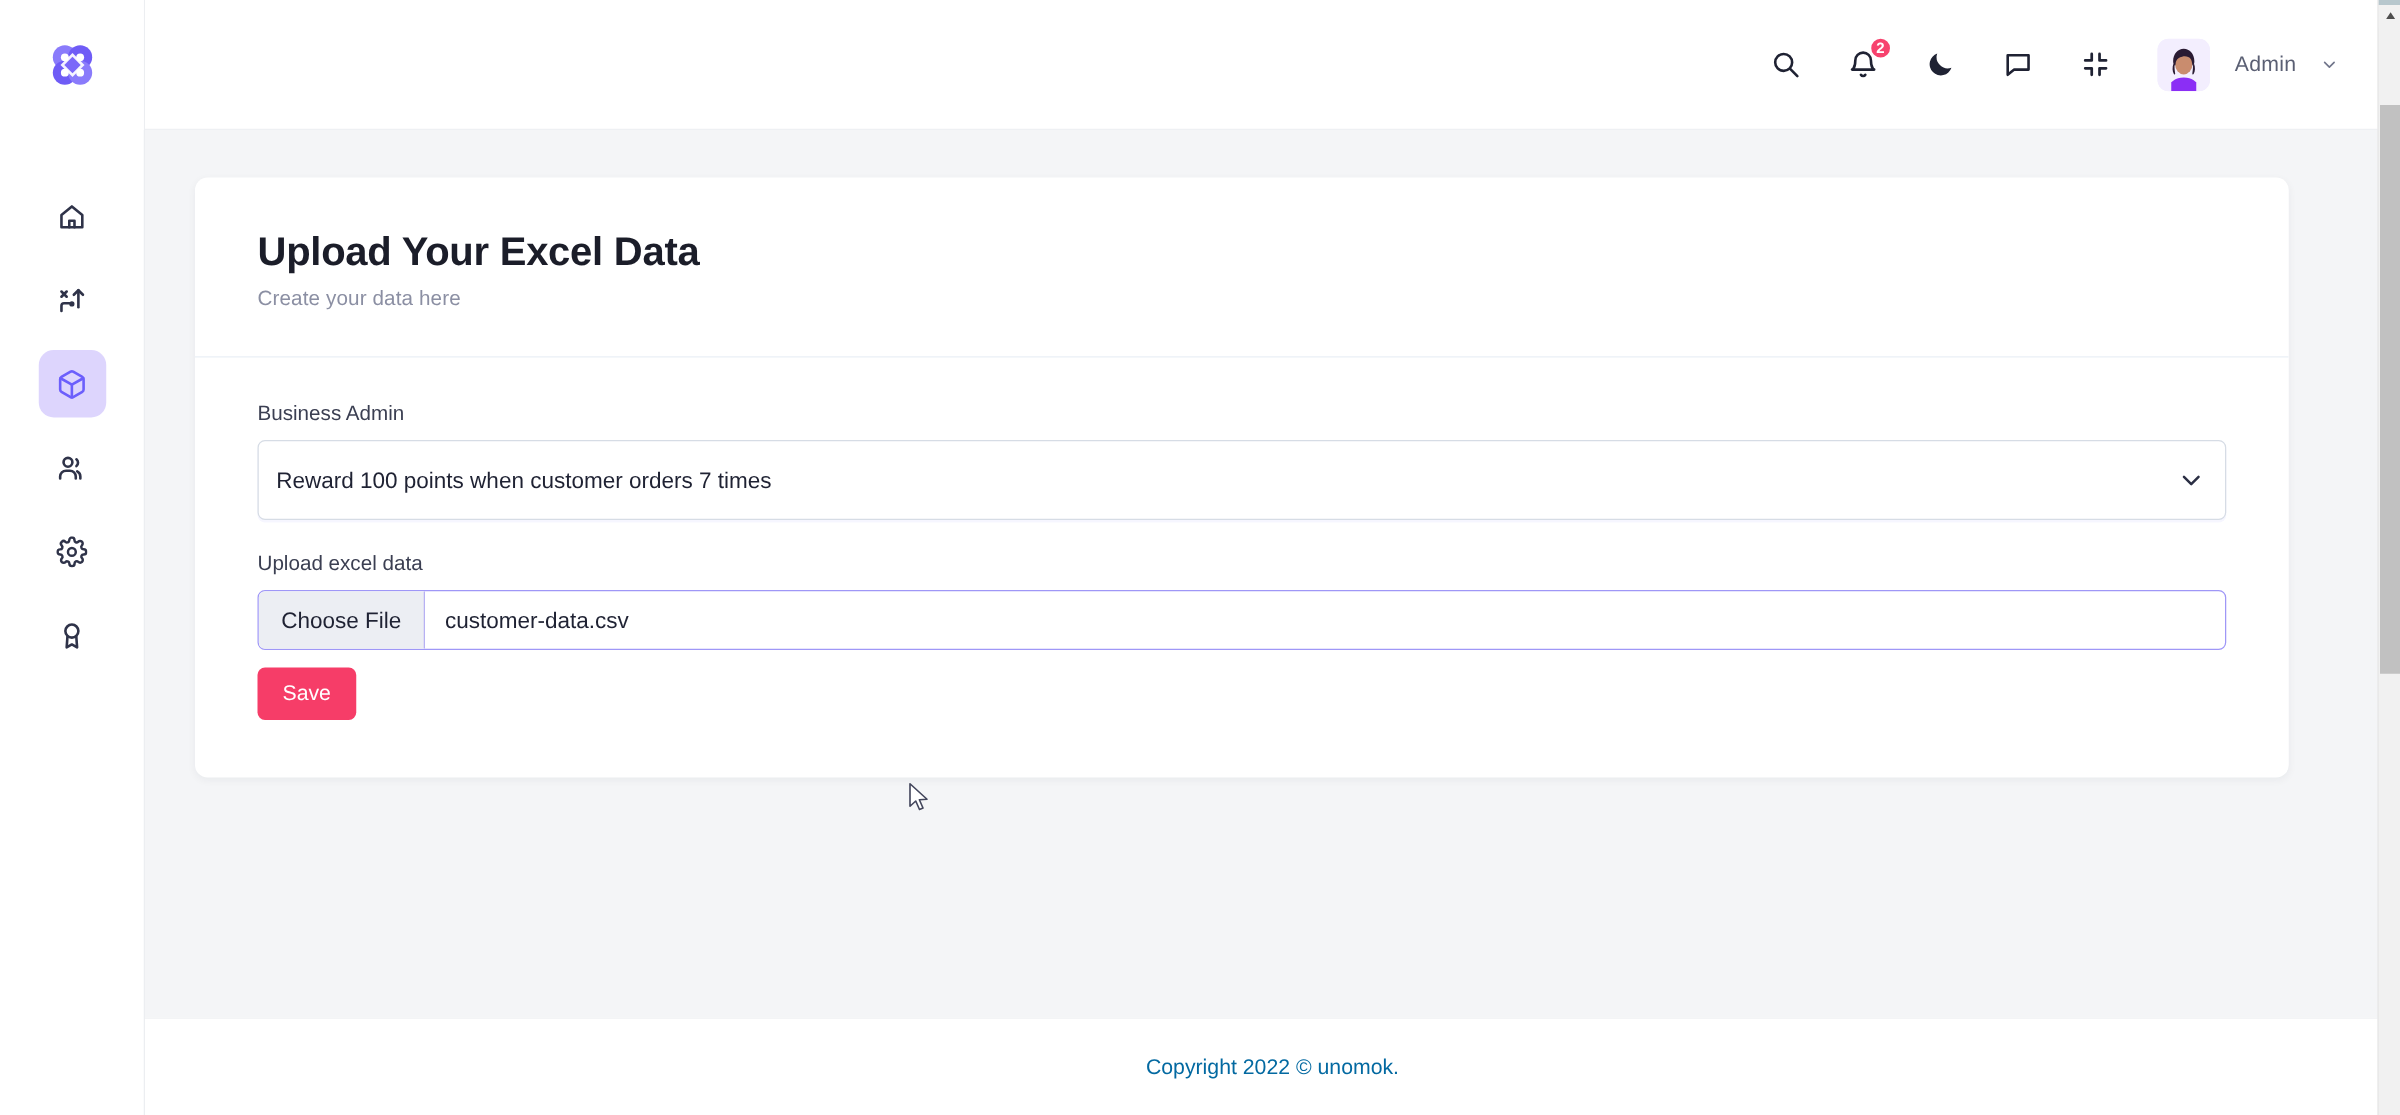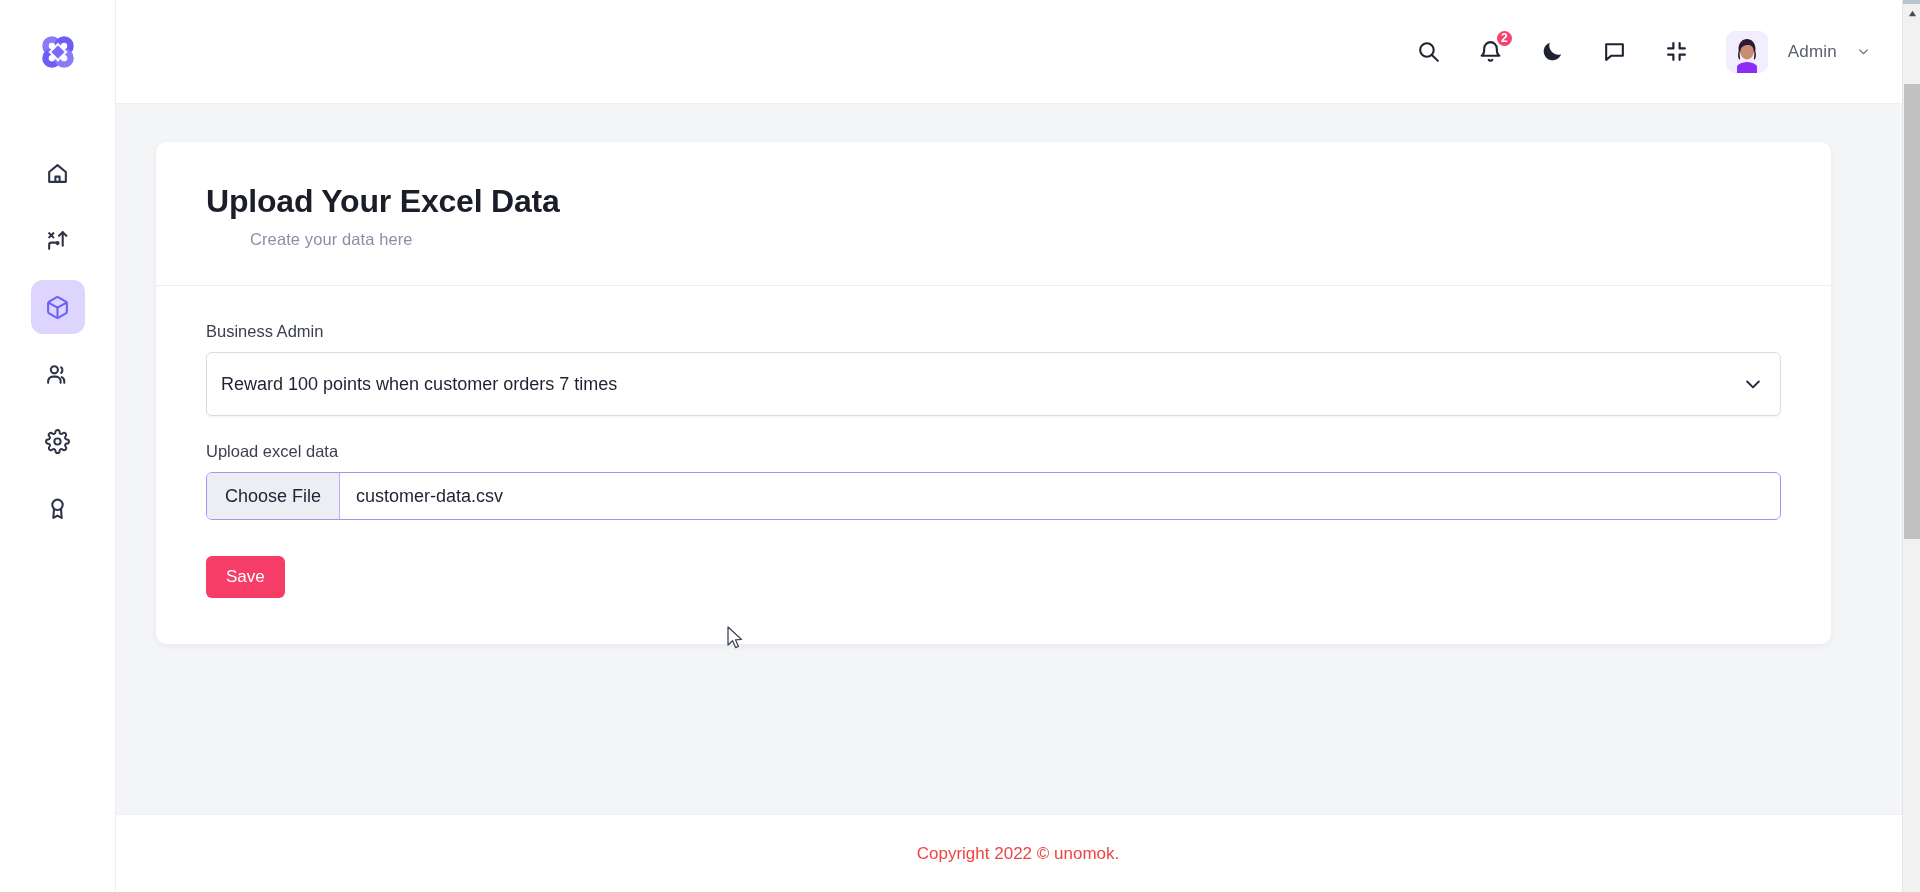--- a/index.html
+++ b/index.html
@@ -155,21 +155,20 @@
     font-weight: bold;
     color: #1b1d29;
     letter-spacing: -0.2px;
     line-height: 1.2;
   }
   .card-sub {
     margin-top: 10px;
     font-size: 16.5px;
     color: #8b8fa3;
     letter-spacing: .1px;
-    margin-left: 44px;
   }
   .card-body {
     padding: 36px 50px 46px 50px;
   }
   .field-label {
     font-size: 16.5px;
     color: #3b3f52;
     margin-bottom: 11px;
     display: block;
   }
@@ -203,21 +202,21 @@
 
   .file-row {
     display: flex;
     align-items: stretch;
     width: 100%;
     height: 48px;
     border: 1px solid #9f97f7;
     border-radius: 6px;
     overflow: hidden;
     background: #ffffff;
-    margin-bottom: 36px;
+    margin-bottom: 14px;
   }
   .file-btn {
     background: #eceef3;
     border-right: 1px solid #b7b1f3;
     padding: 0 18px;
     display: flex; align-items: center;
     font-size: 18px;
     color: #1f2233;
     cursor: pointer;
     white-space: nowrap;
@@ -247,21 +246,21 @@
 
   
   .footer {
     height: 78px;
     flex: 0 0 78px;
     background: #ffffff;
     display: flex;
     align-items: center;
     justify-content: center;
     font-size: 17px;
-    color: #ef4444;
+    color: #0369a1;
     border-top: 1px solid #f0f1f4;
   }
 
   
   .scrollbar {
     position: absolute;
     top: 0; right: 0;
     width: 18px; height: 892px;
     background: #f1f1f1;
     z-index: 50;

